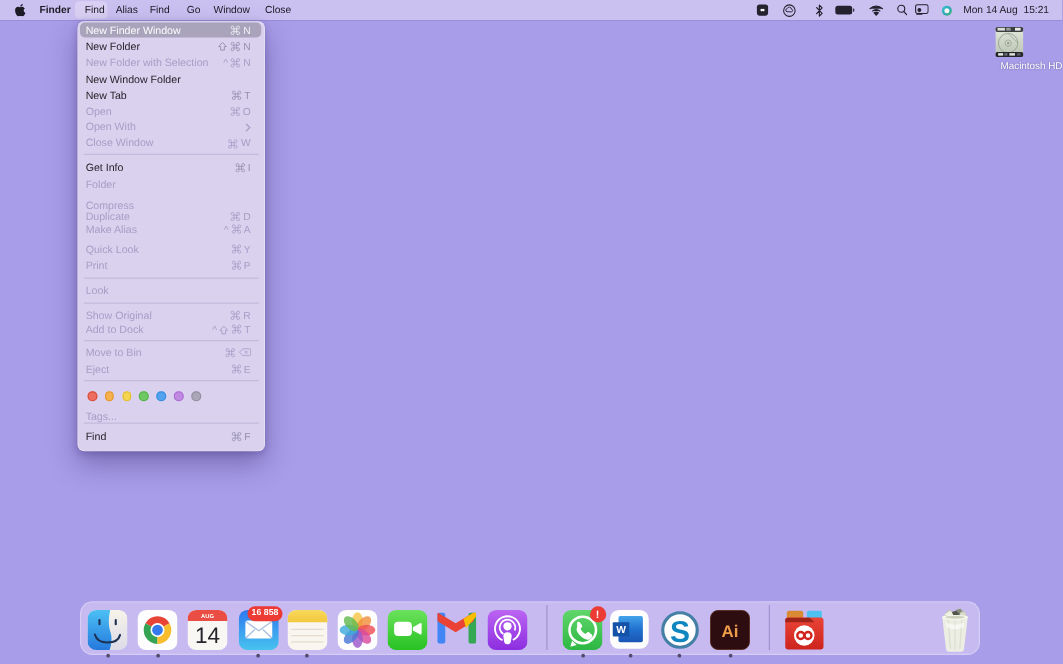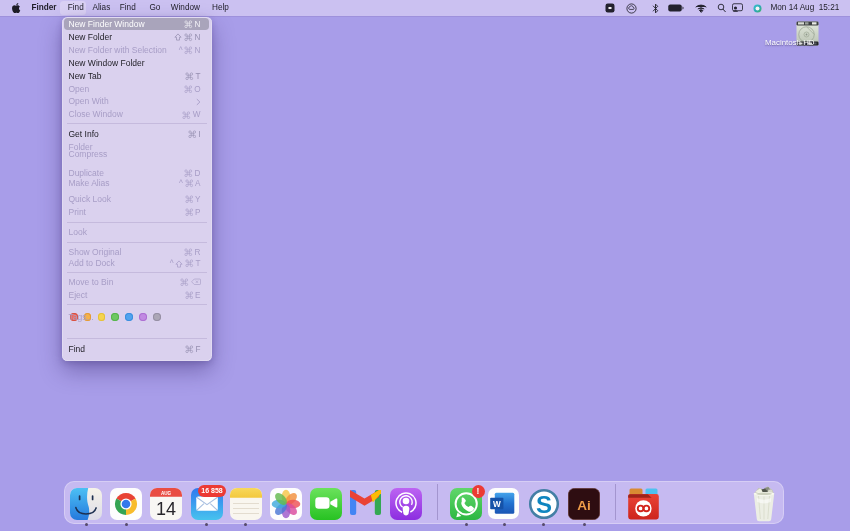--- a/index.html
+++ b/index.html
@@ -17,21 +17,21 @@
 .dis .sc{color:#a79dc6}
 .hl{position:absolute;left:2.8px;right:2.8px;top:1.1px;height:11.8px;background:#a9a4bb;border-radius:3.8px}
 .hlrow{color:#fdfdfe}
 .hlrow .sc{color:#f3f2f7}
 .sep{position:absolute;left:5px;right:5px;height:1px;background:rgba(70,50,120,.14)}
 svg.k{display:block}
 .tagdots{position:absolute;top:293.5px;left:8.3px;height:13px;display:flex;align-items:center;gap:6.1px}
 .td{width:7.8px;height:7.8px;border-radius:50%}
 
 .hdwrap{position:absolute;left:795px;top:20.5px;width:25px}
-.hdlabel{position:absolute;left:765px;top:38px;width:85px;text-align:left;font-size:7.9px;color:#fff;text-shadow:0 0.5px 1.5px rgba(40,30,80,.55)}
+.hdlabel{position:absolute;left:765px;top:48px;width:85px;text-align:right;font-size:7.9px;color:#fff;text-shadow:0 0.5px 1.5px rgba(40,30,80,.55)}
 
 .dock{position:absolute;left:63.5px;top:481px;width:720.5px;height:42.5px;background:#c6baf1;border-radius:10px;box-shadow:inset 0 0 0 1px rgba(255,255,255,.28)}
 .dsep{position:absolute;top:484px;width:1px;height:36px;background:rgba(82,62,130,.30)}
 .dicon{position:absolute;top:487.5px}
 .ddot{position:absolute;top:523.4px;width:3px;height:3px;border-radius:50%;background:#55496b}
 </style></head>
 <body>
 <div class="menubar"></div>
 <div class="filebox"></div>
 
@@ -39,21 +39,21 @@
 <svg class="k" width="8.8" height="10.6" viewBox="0 0 17 20">
       <path fill="#1d1c26" d="M12.1 0c.1 1-.3 2.1-1 2.9-.7.8-1.8 1.4-2.8 1.3-.1-1 .4-2.1 1-2.8C10 .6 11.2.1 12.1 0zM15.6 6.7c-.9.6-2.1 1.7-2.1 3.5 0 2.1 1.6 3.2 2.5 3.7-.3 1-1 2.5-1.9 3.6-.8 1-1.6 2-2.8 2-1.1 0-1.5-.7-2.8-.7s-1.8.7-2.9.7c-1.2 0-2-1-2.8-2C1.2 15.6.1 12.5.1 9.8c0-3.6 2.3-5.5 4.6-5.5 1.2 0 2.2.8 2.9.8.7 0 1.9-.8 3.2-.8.5 0 2.3 0 3.6 1.9z"></path>
     </svg>
 </div>
 <div class="mb b" style="left:31.5px">Finder</div>
 <div class="mb" style="left:67.8px">Find</div>
 <div class="mb" style="left:92.5px">Alias</div>
 <div class="mb" style="left:119.8px">Find</div>
 <div class="mb" style="left:149.4px">Go</div>
 <div class="mb" style="left:170.8px">Window</div>
-<div class="mb" style="left:212px">Help</div>
+<div class="mb" style="left:212px">Close</div>
 
 <div class="micon" style="left:605px">
 <svg class="k" width="10" height="10" viewBox="0 0 20 20">
       <rect x="1" y="1" width="18" height="18" rx="4.5" fill="#23222e"></rect>
       <path d="M6.2 10 l3-2.6 v1.4 h1.6 v-1.4 l3 2.6 -3 2.6 v-1.4 h-1.6 v1.4 z" fill="#fff"></path>
       <rect x="7" y="8.7" width="6" height="2.6" rx="1.3" fill="#fff"></rect>
     </svg>
 </div>
 <div class="micon" style="left:625.5px">
 <svg class="k" width="11" height="11" viewBox="0 0 22 22">
@@ -157,21 +157,21 @@
         </svg>
       </span></div>
 <div class="mi dis" style="top:91.3px">Close Window<span class="sc"><svg class="k" width="8.5" height="8.5" viewBox="0 0 16 16">
           <path d="M6 10 L6 3.8 A2.2 2.2 0 1 0 3.8 6 L12.2 6 A2.2 2.2 0 1 0 10 3.8 L10 12.2 A2.2 2.2 0 1 0 12.2 10 L3.8 10 A2.2 2.2 0 1 0 6 12.2 Z" fill="none" stroke="currentColor" stroke-width="1.2"></path>
         </svg> W</span></div>
 <div class="sep" style="top:105.7px"></div>
 <div class="mi" style="top:110.5px">Get Info<span class="sc"><svg class="k" width="8.5" height="8.5" viewBox="0 0 16 16">
           <path d="M6 10 L6 3.8 A2.2 2.2 0 1 0 3.8 6 L12.2 6 A2.2 2.2 0 1 0 10 3.8 L10 12.2 A2.2 2.2 0 1 0 12.2 10 L3.8 10 A2.2 2.2 0 1 0 6 12.2 Z" fill="none" stroke="currentColor" stroke-width="1.2"></path>
         </svg> I</span></div>
 <div class="mi dis" style="top:123.5px">Folder</div>
-<div class="mi dis" style="top:131px">Compress</div>
+<div class="mi dis" style="top:141px">Compress</div>
 <div class="mi dis" style="top:149.5px">Duplicate<span class="sc"><svg class="k" width="8.5" height="8.5" viewBox="0 0 16 16">
           <path d="M6 10 L6 3.8 A2.2 2.2 0 1 0 3.8 6 L12.2 6 A2.2 2.2 0 1 0 10 3.8 L10 12.2 A2.2 2.2 0 1 0 12.2 10 L3.8 10 A2.2 2.2 0 1 0 6 12.2 Z" fill="none" stroke="currentColor" stroke-width="1.2"></path>
         </svg> D</span></div>
 <div class="mi dis" style="top:160px">Make Alias<span class="sc">^ <svg class="k" width="8.5" height="8.5" viewBox="0 0 16 16">
           <path d="M6 10 L6 3.8 A2.2 2.2 0 1 0 3.8 6 L12.2 6 A2.2 2.2 0 1 0 10 3.8 L10 12.2 A2.2 2.2 0 1 0 12.2 10 L3.8 10 A2.2 2.2 0 1 0 6 12.2 Z" fill="none" stroke="currentColor" stroke-width="1.2"></path>
         </svg> A</span></div>
 <div class="mi dis" style="top:175.5px">Quick Look<span class="sc"><svg class="k" width="8.5" height="8.5" viewBox="0 0 16 16">
           <path d="M6 10 L6 3.8 A2.2 2.2 0 1 0 3.8 6 L12.2 6 A2.2 2.2 0 1 0 10 3.8 L10 12.2 A2.2 2.2 0 1 0 12.2 10 L3.8 10 A2.2 2.2 0 1 0 6 12.2 Z" fill="none" stroke="currentColor" stroke-width="1.2"></path>
         </svg> Y</span></div>
 <div class="mi dis" style="top:188.5px">Print<span class="sc"><svg class="k" width="8.5" height="8.5" viewBox="0 0 16 16">
@@ -203,21 +203,21 @@
 <div class="sep" style="top:287.2px"></div>
 <div class="tagdots">
 <div class="td" style="background:#ee6c60;box-shadow:inset 0 0 0 1px #d8503f"></div>
 <div class="td" style="background:#f5b14b;box-shadow:inset 0 0 0 1px #e39a36"></div>
 <div class="td" style="background:#f5d44f;box-shadow:inset 0 0 0 1px #e4c03a"></div>
 <div class="td" style="background:#6ec863;box-shadow:inset 0 0 0 1px #57b44c"></div>
 <div class="td" style="background:#51a3ef;box-shadow:inset 0 0 0 1px #3c8ede"></div>
 <div class="td" style="background:#c18ae2;box-shadow:inset 0 0 0 1px #ad6fd2"></div>
 <div class="td" style="background:#aca7b6;box-shadow:inset 0 0 0 1px #968fa4"></div>
 </div>
-<div class="mi dis" style="top:294px">Tags...</div>
+<div class="mi dis" style="top:310px">Tags...</div>
 <div class="sep" style="top:321.1px"></div>
 <div class="mi" style="top:325.8px">Find<span class="sc"><svg class="k" width="8.5" height="8.5" viewBox="0 0 16 16">
           <path d="M6 10 L6 3.8 A2.2 2.2 0 1 0 3.8 6 L12.2 6 A2.2 2.2 0 1 0 10 3.8 L10 12.2 A2.2 2.2 0 1 0 12.2 10 L3.8 10 A2.2 2.2 0 1 0 6 12.2 Z" fill="none" stroke="currentColor" stroke-width="1.2"></path>
         </svg> F</span></div>
 </div>
 
 <div class="dock"></div>
 <div class="dsep" style="left:437.3px"></div>
 <div class="dsep" style="left:615px"></div>
 <svg class="dicon" style="left:70px;top:487.5px" width="32" height="32" viewBox="0 0 32 32">

